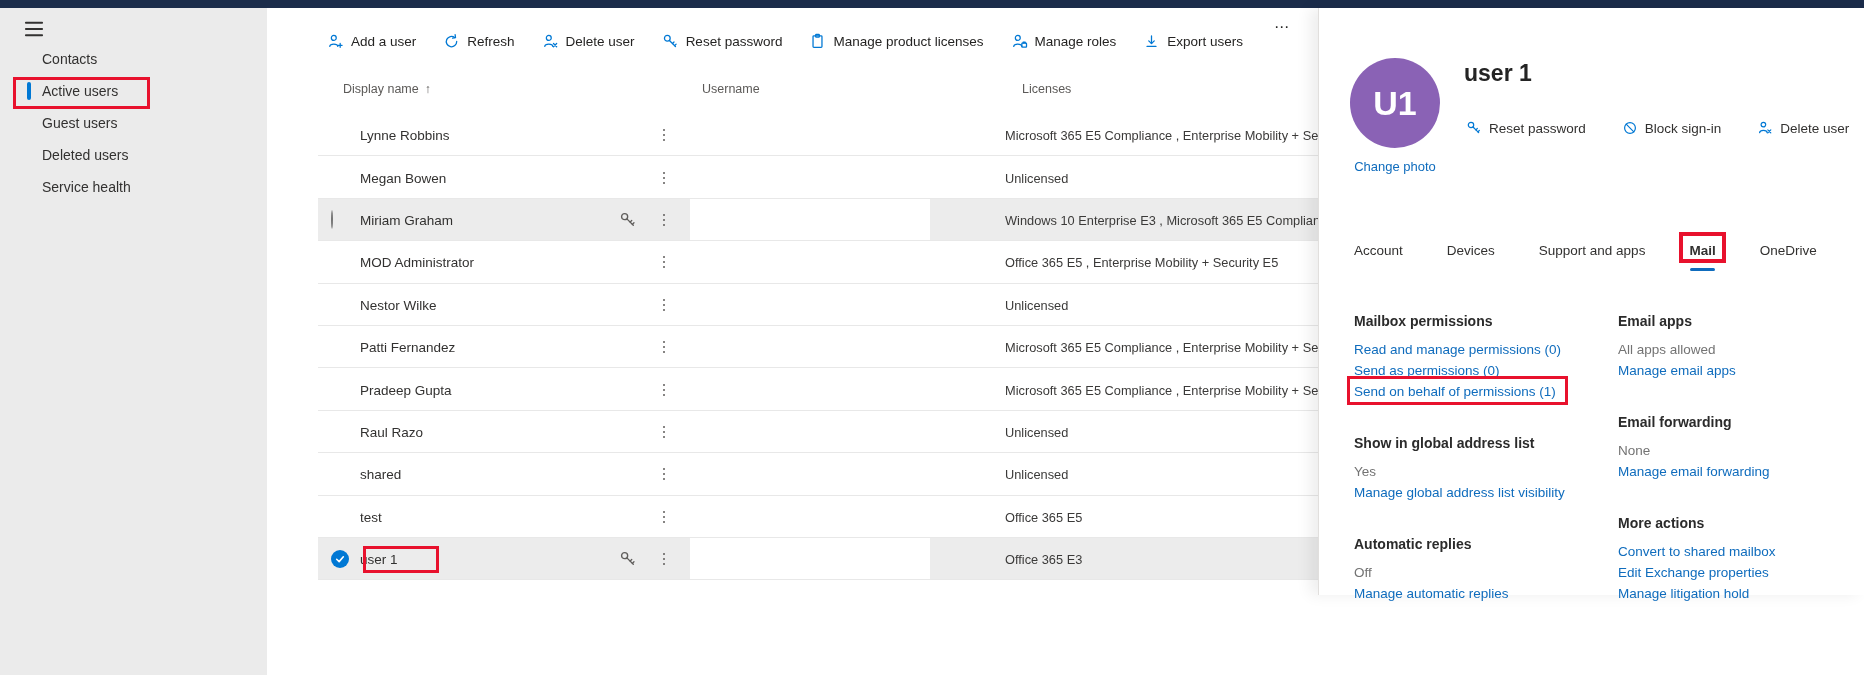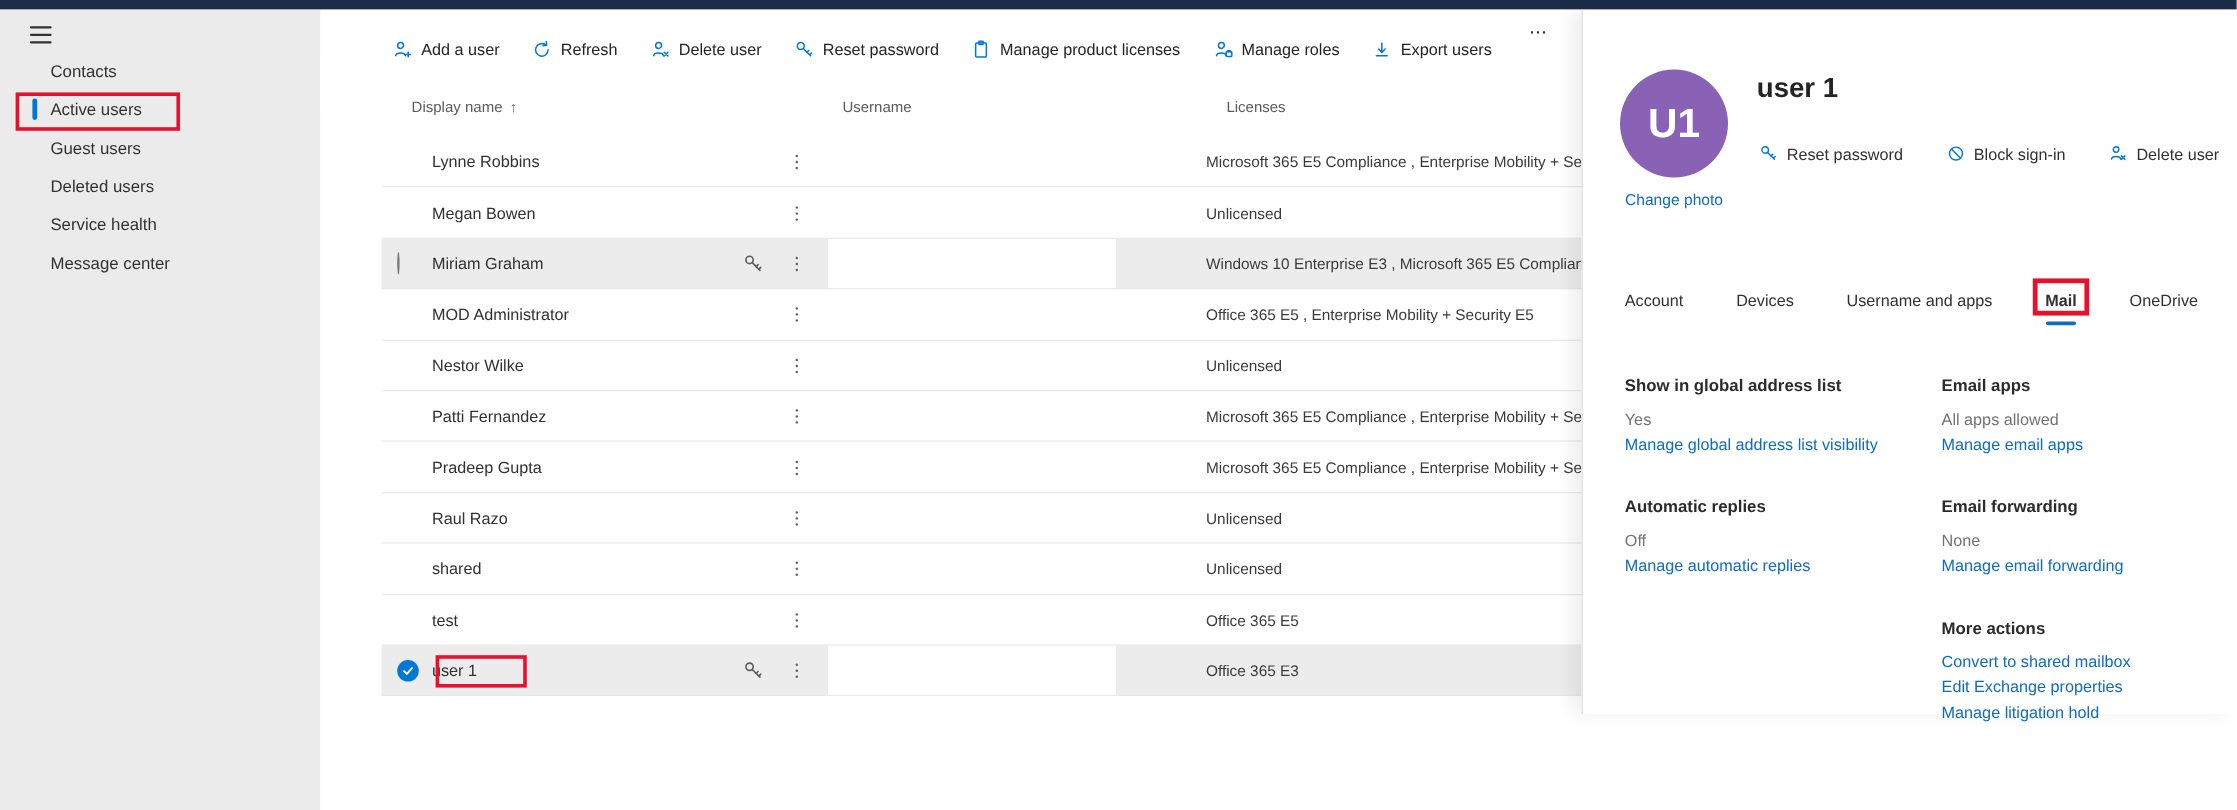--- a/index.html
+++ b/index.html
@@ -245,23 +245,20 @@
         <span class="nav-label">Health</span>
         <span class="nav-chevron">
           <svg width="12" height="12" viewBox="0 0 16 16" fill="none" stroke="#4a4a4a" stroke-width="1.2" stroke-linecap="round" stroke-linejoin="round">
             <path d="M3.5 10 8 5.7l4.5 4.3"></path>
           </svg>
         </span>
       </div>
       <div class="nav-item sub">
         <span class="nav-label">Service health</span>
       </div>
-      <div class="nav-item sub">
-        <span class="nav-label">Message center</span>
-      </div>
     </div>
 </div>
 
 <div class="main">
   <div class="cmdbar" id="cmdBar">
       <div class="cmd">
         <span class="cmd-icon">
           <svg width="17" height="17" viewBox="0 0 16 16" fill="none" stroke="#0078d4" stroke-width="1.2" stroke-linecap="round" stroke-linejoin="round">
             <circle cx="6.4" cy="4.6" r="2.3"></circle>
             <path d="M2.6 12.6c.4-2.9 7.2-2.9 7.6 0"></path>
@@ -532,25 +529,31 @@
             <path d="M2.6 12.6c.4-2.9 7.2-2.9 7.6 0"></path>
             <path d="M10.8 9.9l3 3M13.8 9.9l-3 3"></path>
           </svg>
         </span>
         <span>Delete user</span>
       </div>
     </div>
   <div class="tabs" id="panelTabs">
       <div class="tab"><span>Account</span></div>
       <div class="tab"><span>Devices</span></div>
-      <div class="tab"><span>Username and apps</span></div>
+      <div class="tab"><span>Support and apps</span></div>
       <div class="tab active"><span>Mail</span><span class="tab-underline"></span><span class="tab-annotation"></span></div>
       <div class="tab"><span>OneDrive</span></div>
     </div>
   <div class="pcol left" id="pcolLeft">
+      <div class="psection">
+        <div class="pheading">Mailbox permissions</div>
+        <div class="pitem link">Read and manage permissions (0)</div>
+        <div class="pitem link underline">Send as permissions (0)</div>
+        <div class="pitem link">Send on behalf of permissions (1)<span class="pitem-annotation"></span></div>
+      </div>
       <div class="psection">
         <div class="pheading">Show in global address list</div>
         <div class="pitem">Yes</div>
         <div class="pitem link">Manage global address list visibility</div>
       </div>
       <div class="psection">
         <div class="pheading">Automatic replies</div>
         <div class="pitem">Off</div>
         <div class="pitem link">Manage automatic replies</div>
       </div>

